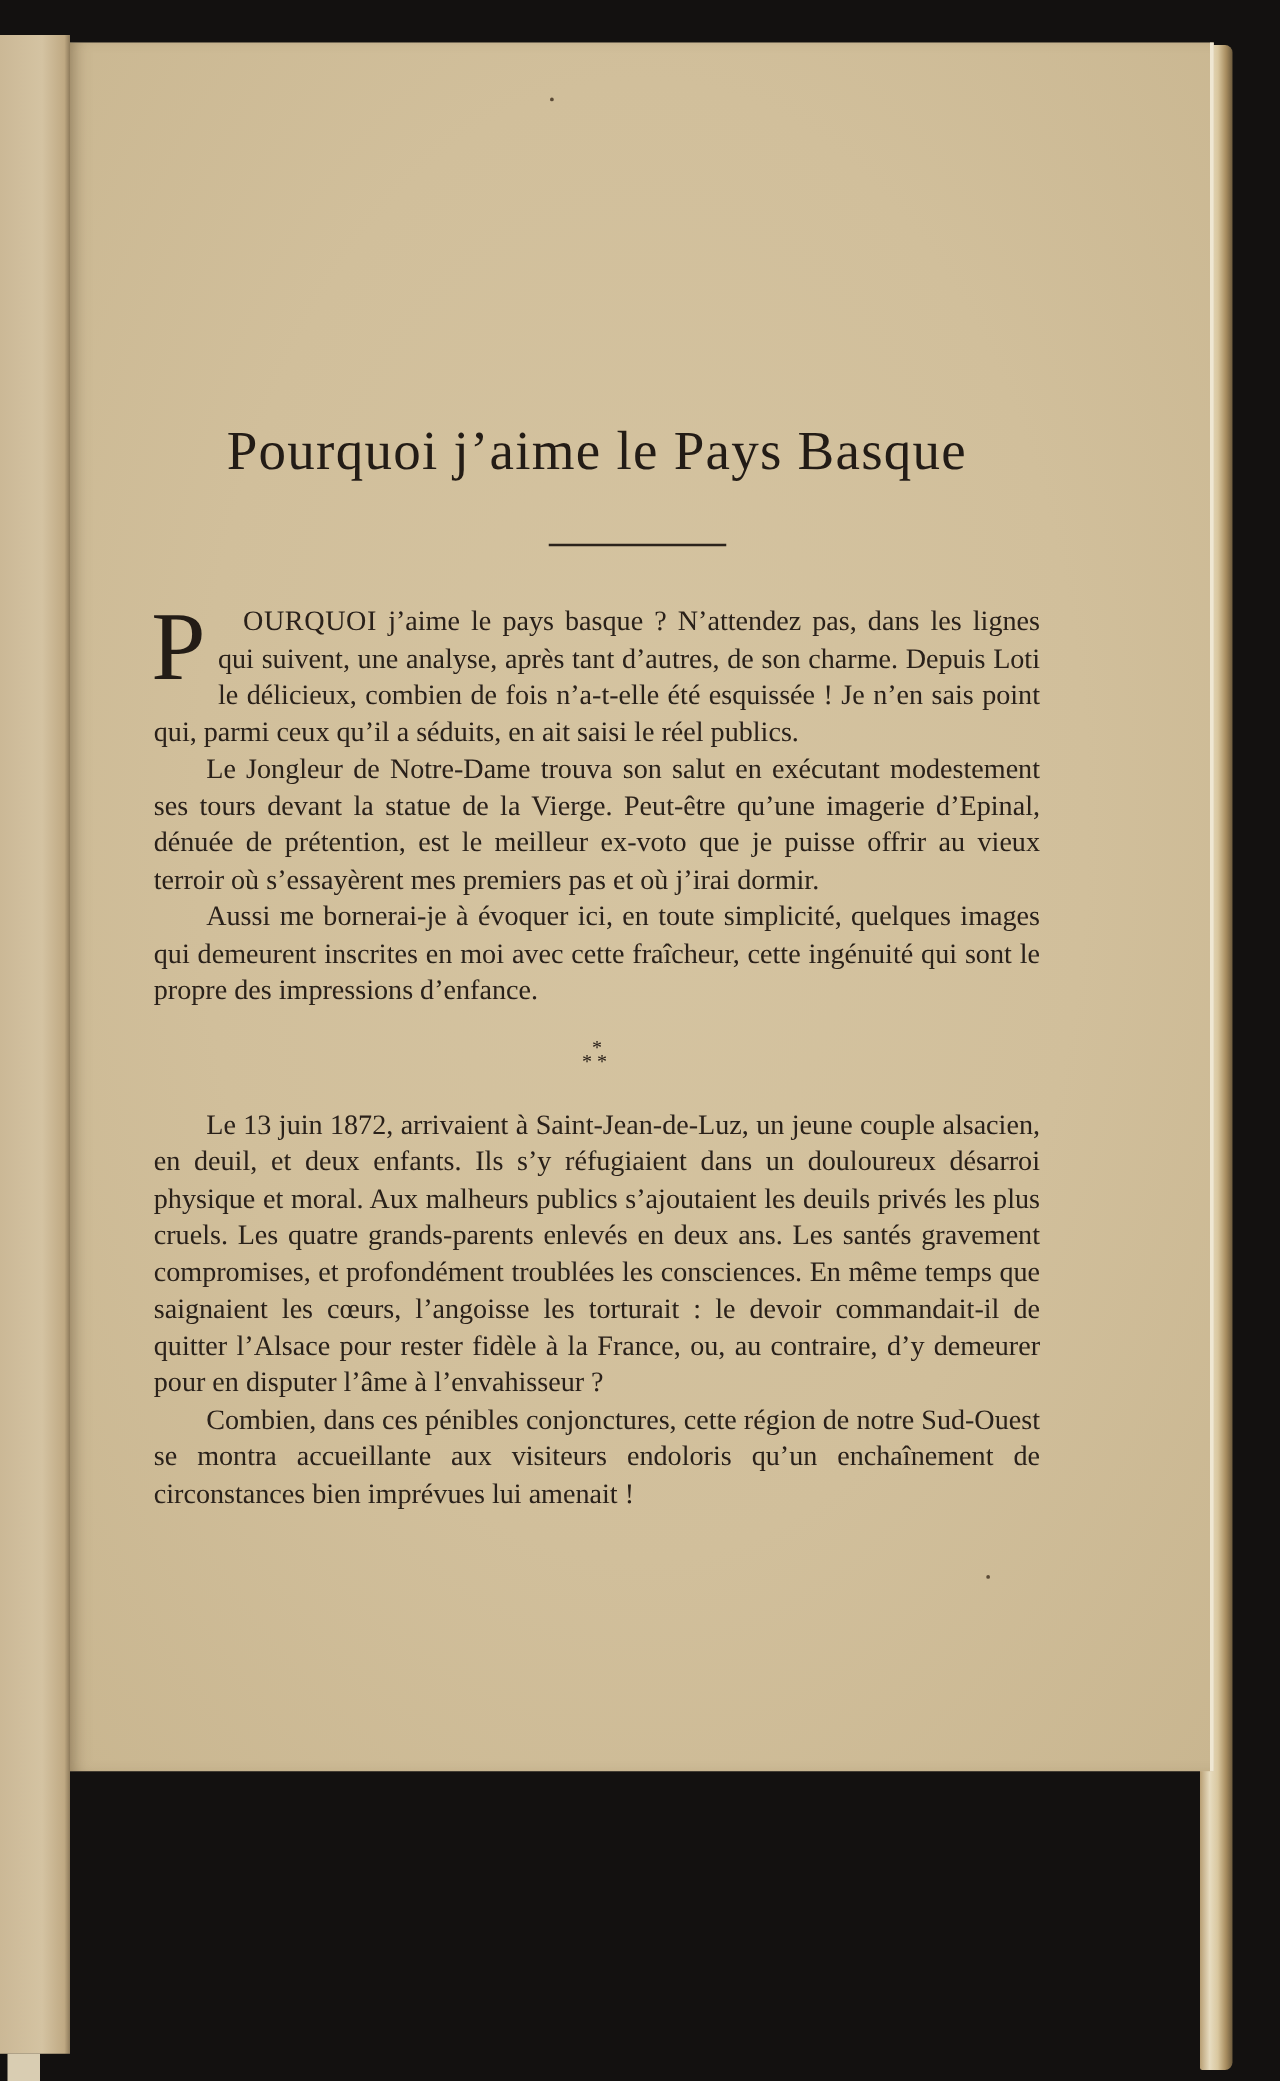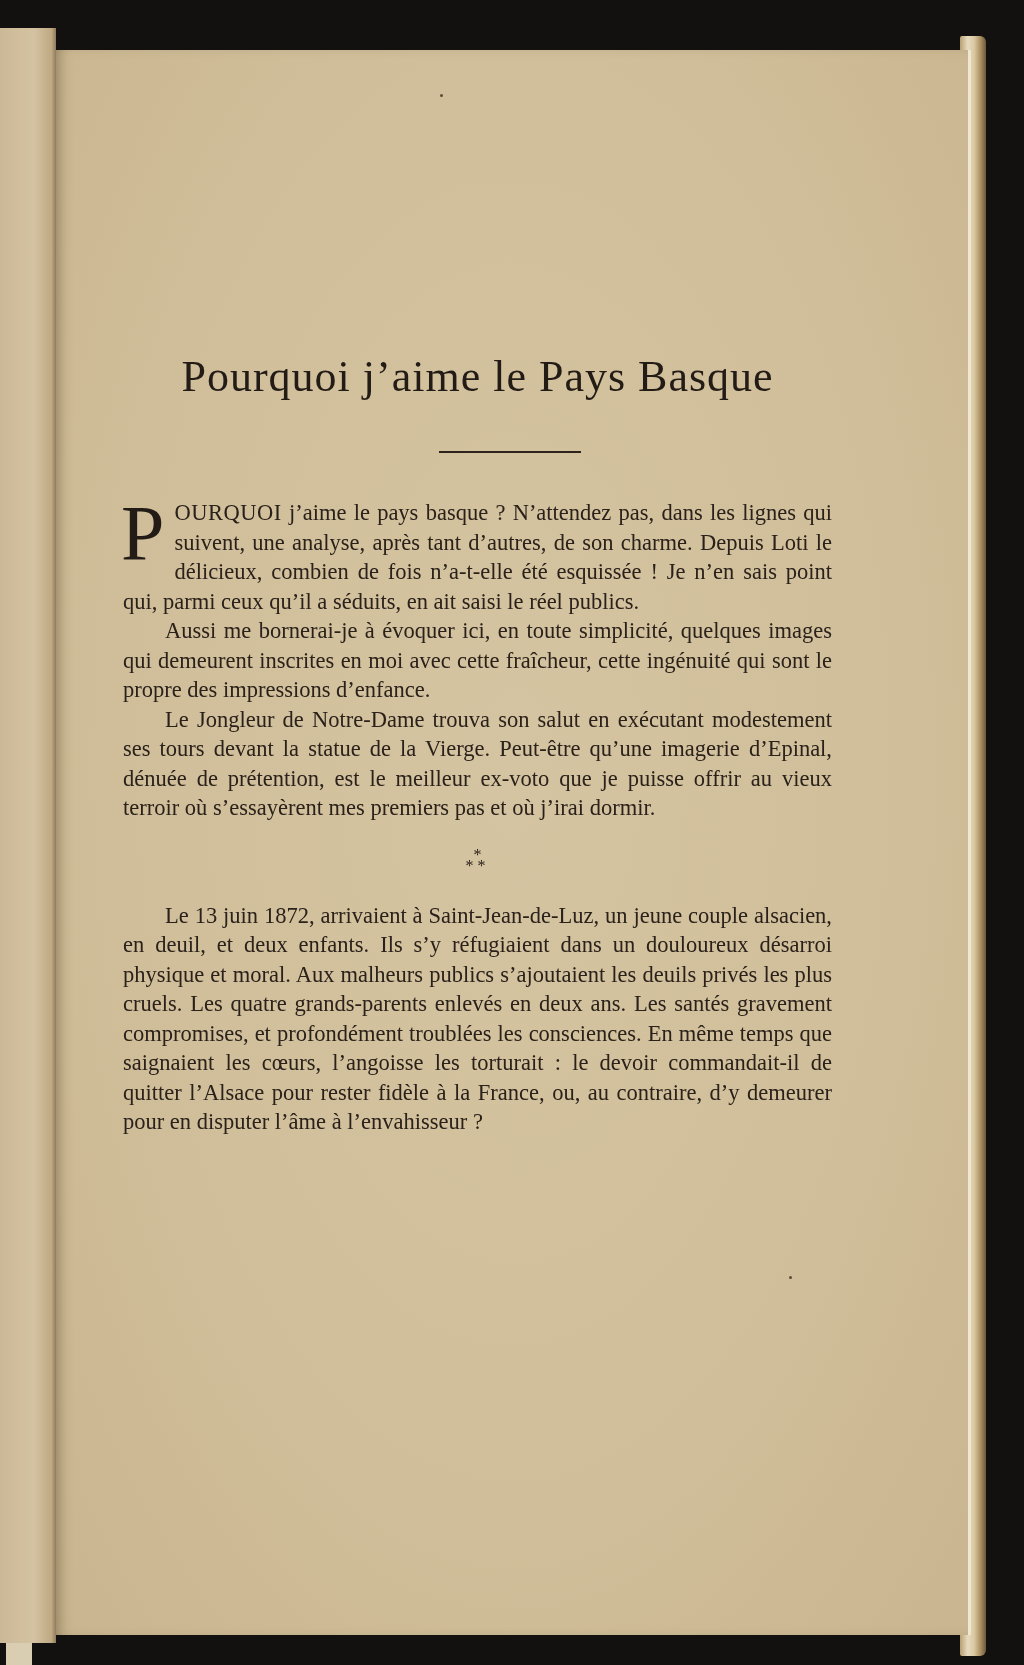--- a/index.html
+++ b/index.html
@@ -15,21 +15,21 @@
     .left-leaf .bottom-tab {
       position: absolute; left: 6px; bottom: -22px; width: 26px; height: 22px;
       background: #d9cdb2;
     }
     .stack-edge {
       position: absolute; left: 960px; top: 36px; width: 26px; height: 1620px;
       background: linear-gradient(90deg, #b89f74 0%, #e7dcc0 30%, #d9c79f 55%, #a88d60 80%, #6c5a3c 100%);
       border-radius: 2px 6px 6px 2px;
     }
     .page {
-      position: absolute; left: 56px; top: 50px; width: 915px; height: 1585px;
+      position: absolute; left: 56px; top: 34px; width: 915px; height: 1383px;
       background: radial-gradient(ellipse at 50% 45%, #d5c4a1 0%, #d1bf9b 55%, #c9b690 100%);
       box-shadow: inset 10px 0 14px -8px rgba(90,70,40,0.55);
     }
     .page-inner-edge {
       position: absolute; left: 912px; top: 0; width: 3px; height: 100%;
       background: #efe7d2;
     }
     .text-block {
       position: absolute; left: 67px; top: 0; width: 709px;
       color: #2a211a;
@@ -48,21 +48,21 @@
       position: absolute; left: 0; top: 448px; width: 709px;
       font-size: 22.5px; line-height: 29.5px; text-align: justify;
       color: #2a211a;
     }
     .para { margin: 0; text-indent: 42px; }
     .para.first { text-indent: 0; }
     .dropcap {
       float: left; font-size: 78px; line-height: 62px;
       margin: 4px 10px 0 -2px; color: #231c16;
     }
-    .smallcaps { font-variant: small-caps; letter-spacing: 0.5px; }
+    .smallcaps { font-variant: small-caps; letter-spacing: 0.5px; margin-left: 20px; }
     .asterism {
       text-align: center; margin: 26px 0 30px 0;
       font-size: 16px; line-height: 11px; color: #2a211a;
     }
     .asterism .row { display: block; }
     .asterism .row.bottom { letter-spacing: 4px; }
     .speck { position: absolute; width: 3px; height: 3px; border-radius: 50%; background: #5a4a36; }
   </style>
 </head>
 <body>
@@ -75,27 +75,28 @@
 <div class="page">
   <div class="page-inner-edge"></div>
 
   <div class="text-block">
     <h1 class="title">Pourquoi j’aime le Pays Basque</h1>
     <div class="rule"></div>
 
     <div class="body-text">
       <p class="para first"><span class="dropcap">P</span><span class="smallcaps">OURQUOI</span><span> j’aime le pays basque ? N’attendez pas, dans les lignes qui suivent, une analyse, après tant d’autres, de son charme. Depuis Loti le délicieux, combien de fois n’a-t-elle été esquissée ! Je n’en sais point qui, parmi ceux qu’il a séduits, en ait saisi le réel publics.</span></p>
 
+      <p class="para">Le Jongleur de Notre-Dame trouva son salut en exécutant modestement ses tours devant la statue de la Vierge. Peut-être qu’une imagerie d’Epinal, dénuée de prétention, est le meilleur ex-voto que je puisse offrir au vieux terroir où s’essayèrent mes premiers pas et où j’irai dormir.</p>
       <p class="para">Aussi me bornerai-je à évoquer ici, en toute simplicité, quelques images qui demeurent inscrites en moi avec cette fraîcheur, cette ingénuité qui sont le propre des impressions d’enfance.</p>
-      <p class="para">Le Jongleur de Notre-Dame trouva son salut en exécutant modestement ses tours devant la statue de la Vierge. Peut-être qu’une imagerie d’Epinal, dénuée de prétention, est le meilleur ex-voto que je puisse offrir au vieux terroir où s’essayèrent mes premiers pas et où j’irai dormir.</p>
 
       <div class="asterism">
         <span class="row">*</span>
         <span class="row bottom">**</span>
       </div>
 
       <p class="para">Le 13 juin 1872, arrivaient à Saint-Jean-de-Luz, un jeune couple alsacien, en deuil, et deux enfants. Ils s’y réfugiaient dans un douloureux désarroi physique et moral. Aux malheurs publics s’ajoutaient les deuils privés les plus cruels. Les quatre grands-parents enlevés en deux ans. Les santés gravement compromises, et profondément troublées les consciences. En même temps que saignaient les cœurs, l’angoisse les torturait : le devoir commandait-il de quitter l’Alsace pour rester fidèle à la France, ou, au contraire, d’y demeurer pour en disputer l’âme à l’envahisseur ?</p>
+      <p class="para">Combien, dans ces pénibles conjonctures, cette région de notre Sud-Ouest se montra accueillante aux visiteurs endoloris qu’un enchaînement de circonstances bien imprévues lui amenait !</p>
     </div>
   </div>
 
   <span class="speck" style="left:384px; top:44px;"></span>
   <span class="speck" style="left:733px; top:1226px;"></span>
 </div>
 
 </body></html>

